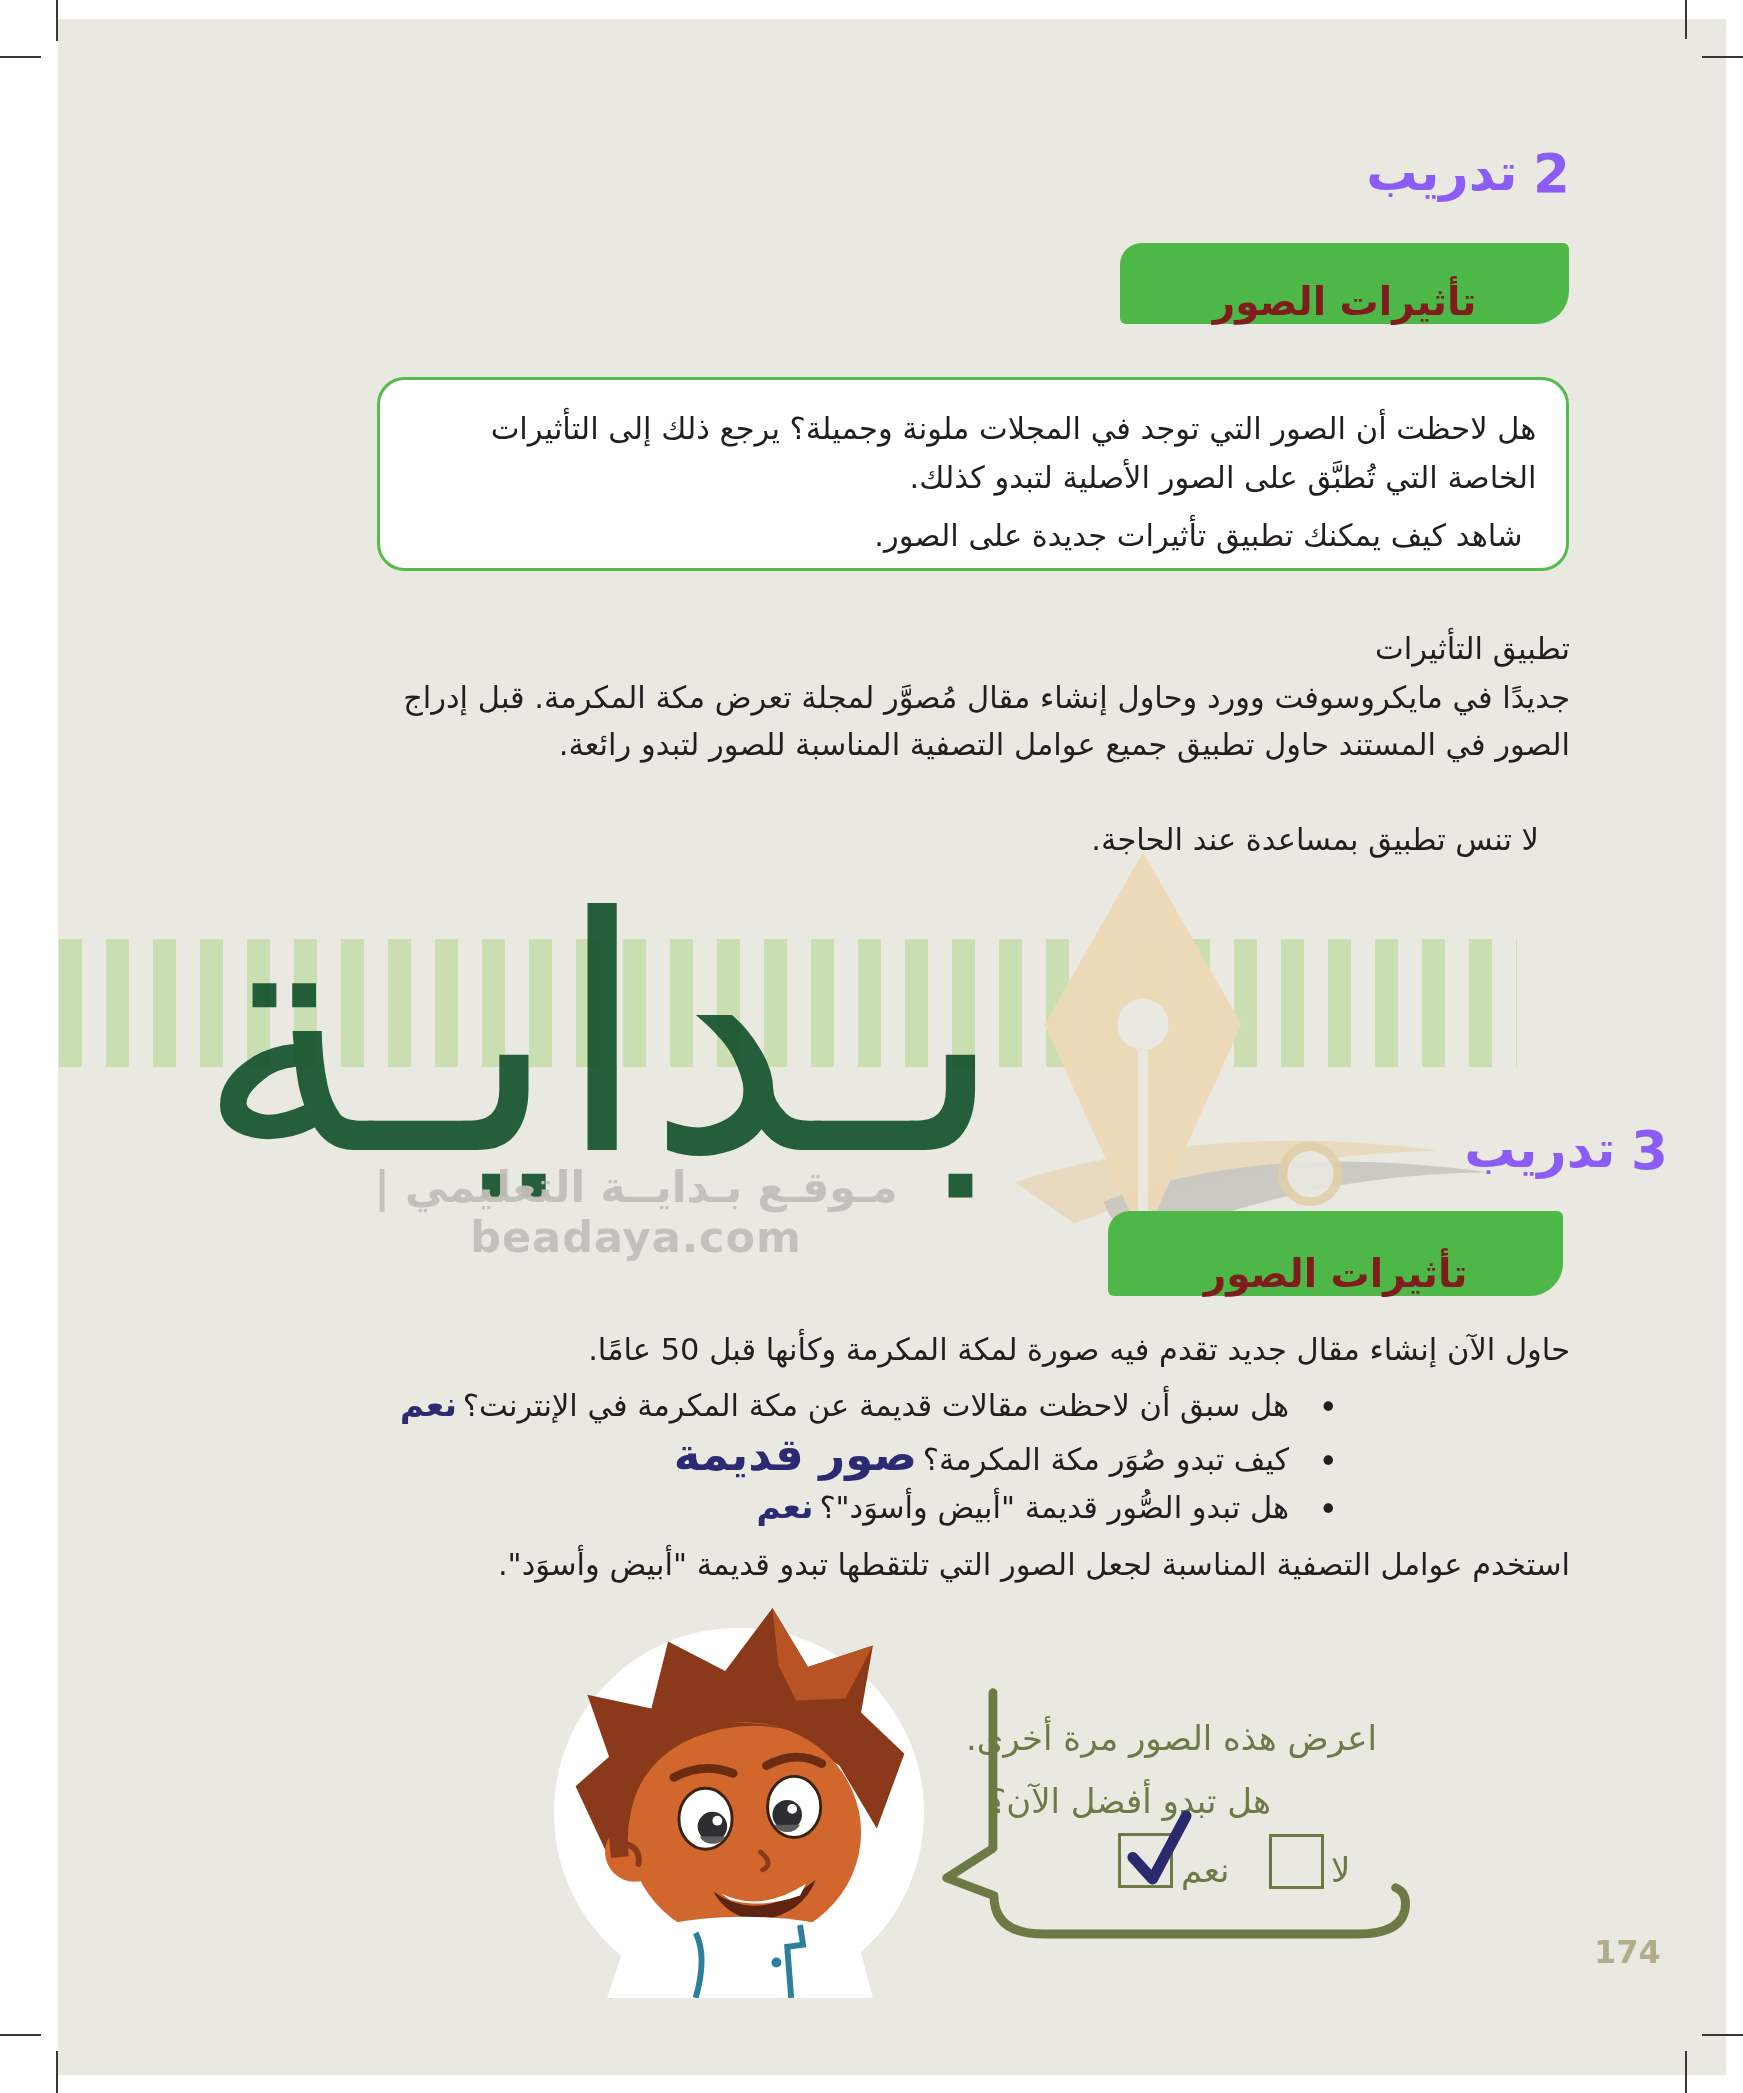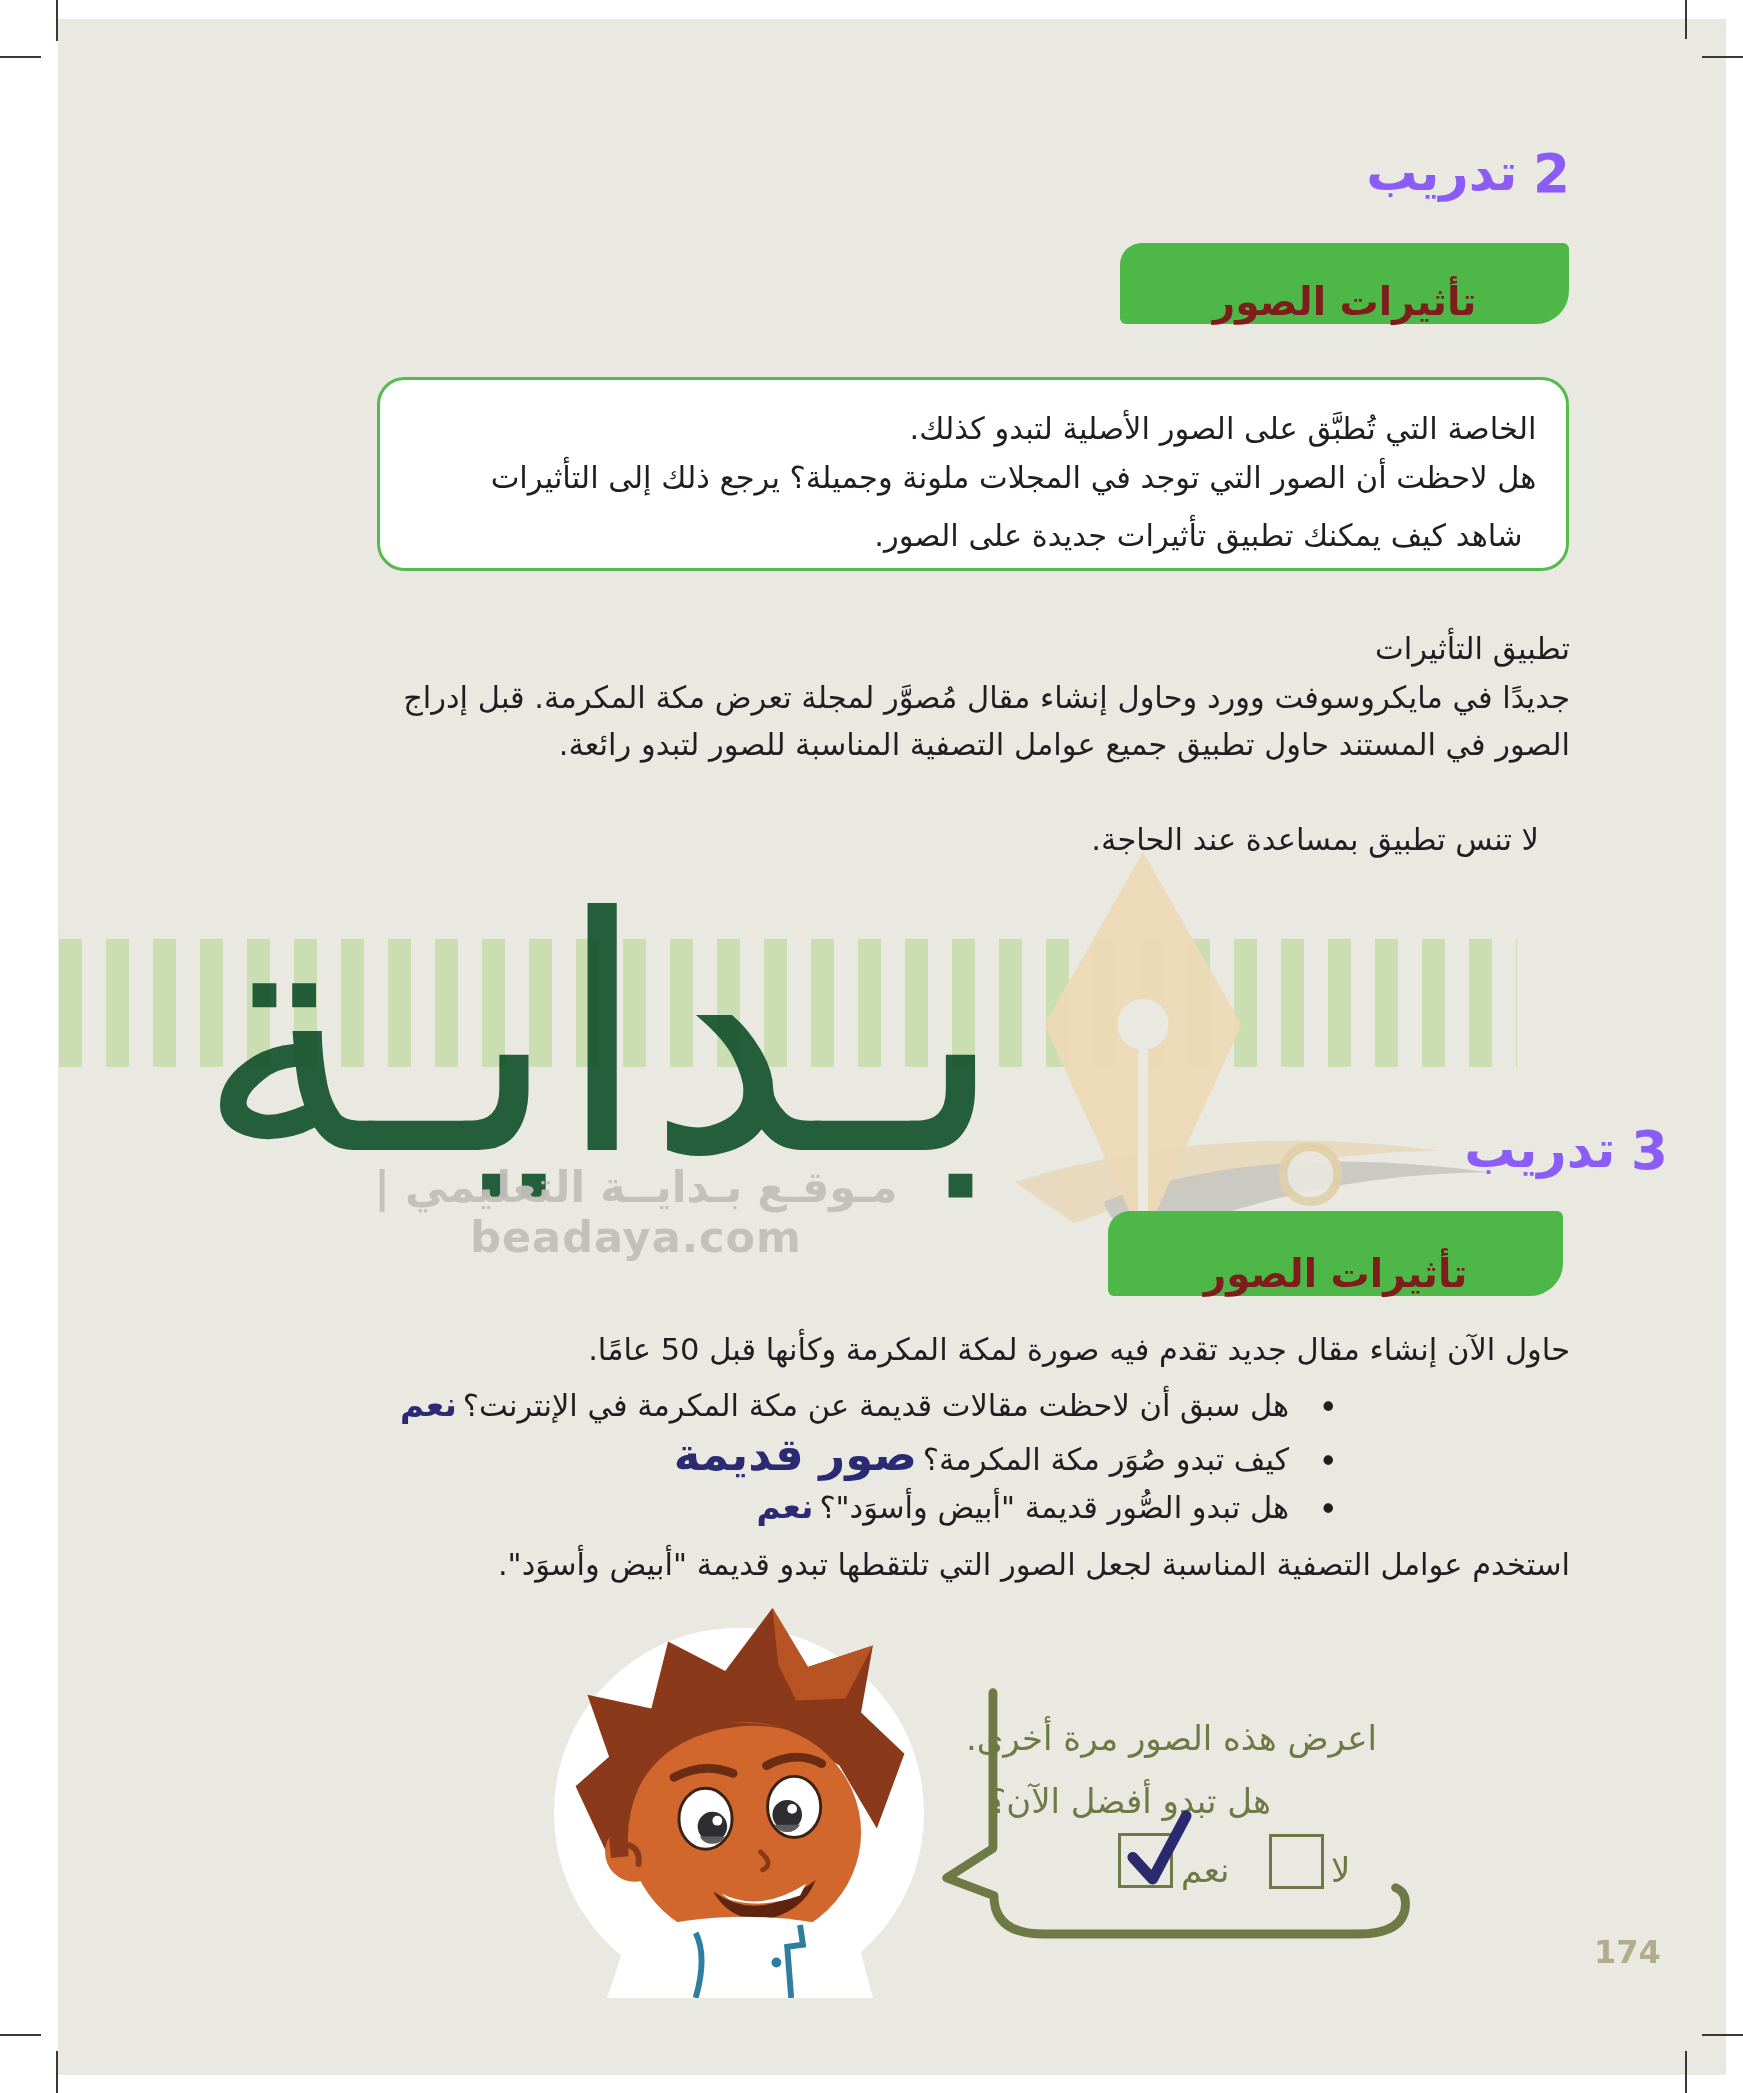--- a/index.html
+++ b/index.html
@@ -71,22 +71,22 @@
 <div class="abs tr-title" style="right:174px;top:144px">
   <span>تدريب</span>
     <span class="num">2</span>
 </div>
 
 <div class="abs banner" style="left:1120px;top:243px;width:449px;height:81px">
   <span>تأثيرات الصور</span>
 </div>
 
 <div class="abs intro-box" style="left:377px;top:377px;width:1192px;height:194px">
+  <div class="nowrap">هل لاحظت أن الصور التي توجد في المجلات ملونة وجميلة؟ يرجع ذلك إلى التأثيرات</div>
   <div class="nowrap">الخاصة التي تُطبَّق على الصور الأصلية لتبدو كذلك.</div>
-  <div class="nowrap">هل لاحظت أن الصور التي توجد في المجلات ملونة وجميلة؟ يرجع ذلك إلى التأثيرات</div>
   <div class="nowrap p2">شاهد كيف يمكنك تطبيق تأثيرات جديدة على الصور.</div>
 </div>
 
 <div class="abs body-text" style="right:174px;top:625px">تطبيق التأثيرات</div>
 <div class="abs body-text" style="right:174px;top:674px">
   <div>جديدًا في مايكروسوفت وورد وحاول إنشاء مقال مُصوَّر لمجلة تعرض مكة المكرمة. قبل إدراج</div>
   <div>الصور في المستند حاول تطبيق جميع عوامل التصفية المناسبة للصور لتبدو رائعة.</div>
 </div>
 <div class="abs body-text" style="right:205px;top:816px">لا تنس تطبيق بمساعدة عند الحاجة.</div>
 

